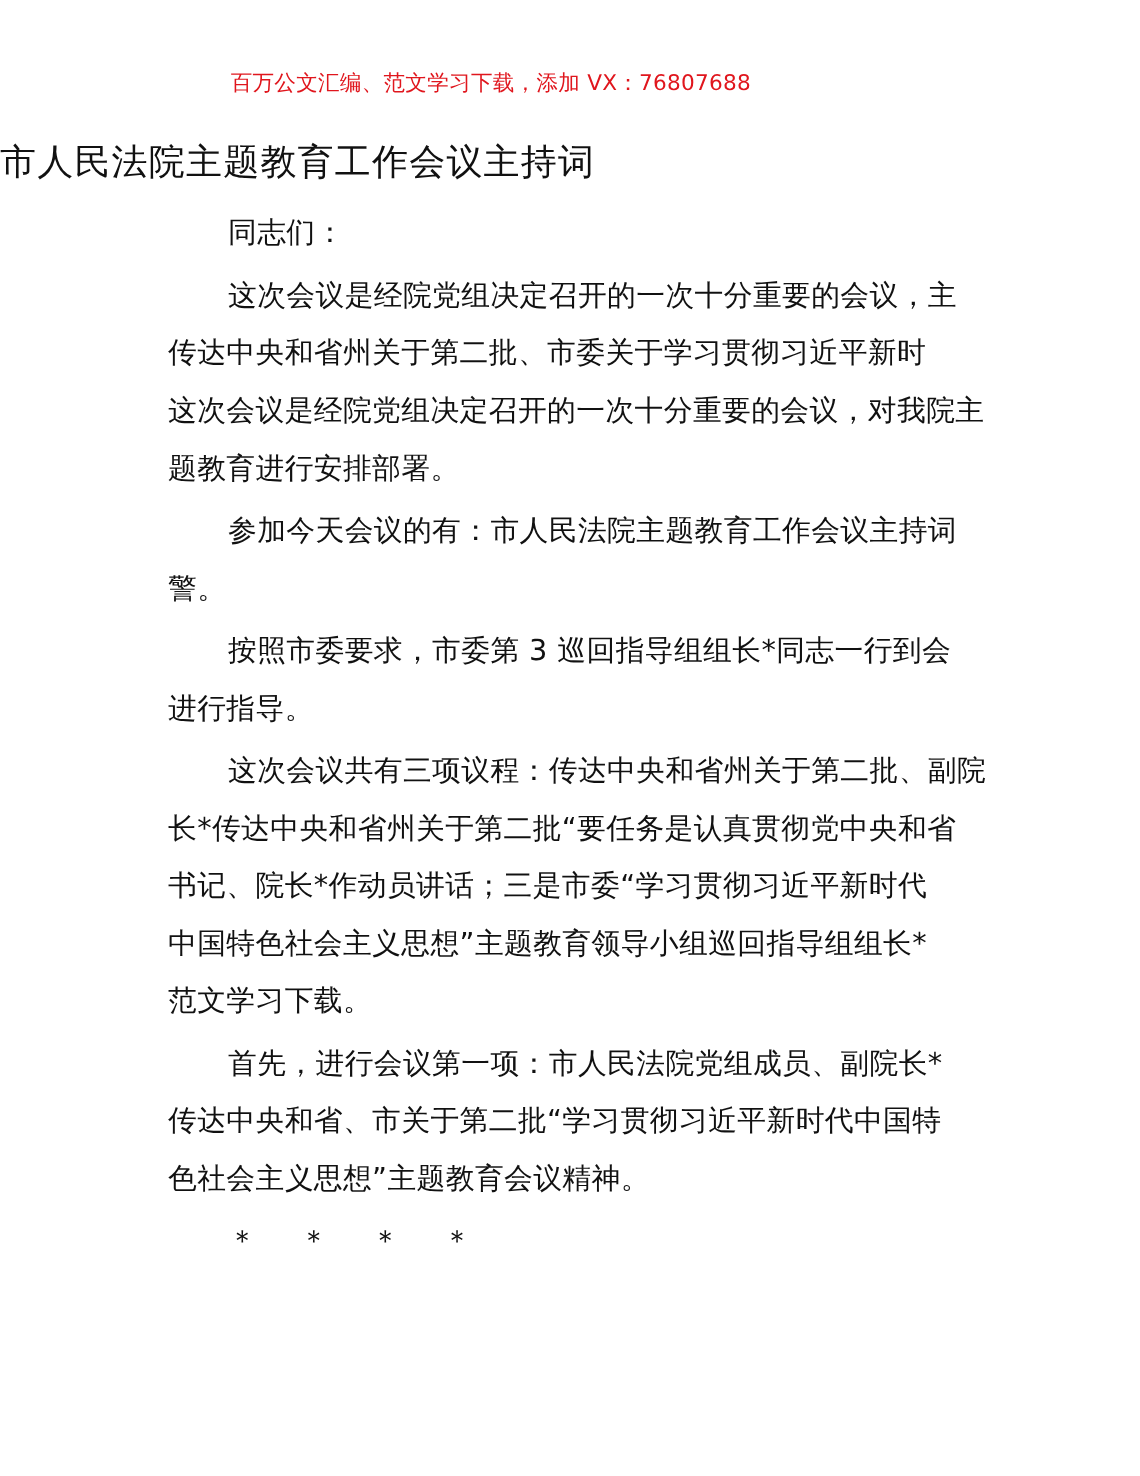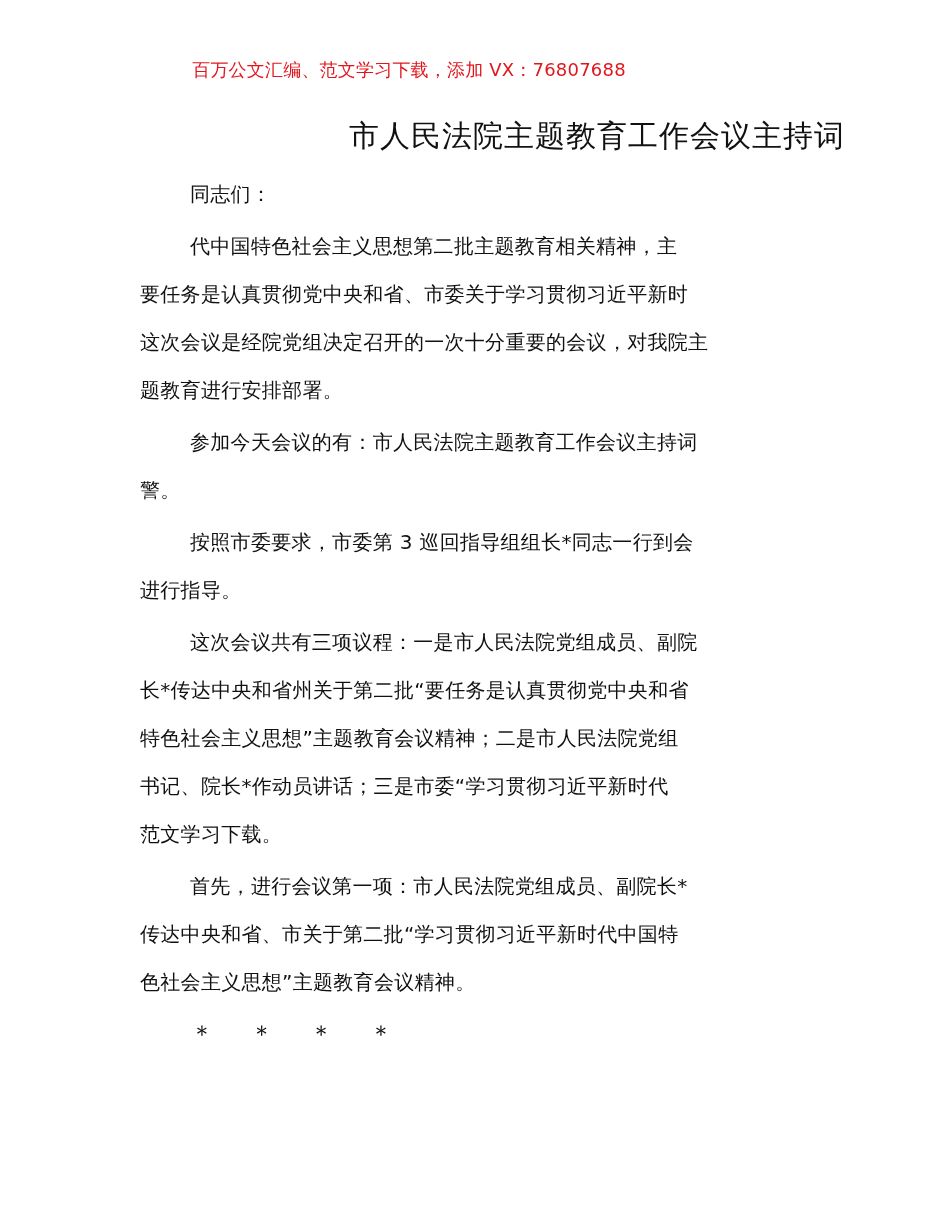--- a/index.html
+++ b/index.html
@@ -8,26 +8,26 @@
       font-family: "DejaVu Sans", "Liberation Sans", sans-serif;
       color: #111111;
     }
     .header-note {
       position: absolute; top: 57px; left: 0; width: 818px;
       text-align: center; font-size: 18px; line-height: 26px;
       color: #e0161d; letter-spacing: 0.2px;
     }
     .doc-title {
       position: absolute; top: 116px; left: 0; width: 845px;
-      text-align: right; font-size: 30px; line-height: 40px;
+      text-align: left; font-size: 30px; line-height: 40px;
       color: #111111; letter-spacing: 1px;
     }
     .body { position: absolute; left: 140px; width: 672px; top: 170px; }
     .line {
-      font-size: 20px; line-height: 48px; height: 48px;
+      font-size: 24px; line-height: 48px; height: 48px;
       white-space: nowrap; letter-spacing: 0.3px;
     }
     .line.first { padding-left: 50px; }
     .para { margin-bottom: 4px; }
     .greet { margin-bottom: 4px; }
     .stars {
       font-size: 24px; line-height: 48px; padding-left: 50px;
       letter-spacing: 14px; margin-top: 2px;
     }
   </style>
@@ -35,41 +35,41 @@
 <body>
 
 <div class="header-note">百万公文汇编、范文学习下载，添加 VX：76807688</div>
 
 <div class="doc-title">市人民法院主题教育工作会议主持词</div>
 
 <div class="body">
   <div class="line greet" style="padding-left:50px;">同志们：</div>
 
   <div class="para">
-    <div class="line first">代中国特色社会主义思想第二批主题教育相关精神，主</div>
-    <div class="line">要任务是认真贯彻党中央和省、市委关于学习贯彻习近平新时</div>
+    <div class="line first">这次会议是经院党组决定召开的一次十分重要的会议，主</div>
+    <div class="line">传达中央和省州关于第二批、市委关于学习贯彻习近平新时</div>
     <div class="line">这次会议是经院党组决定召开的一次十分重要的会议，对我院主</div>
     <div class="line">题教育进行安排部署。</div>
   </div>
 
   <div class="para">
     <div class="line first">参加今天会议的有：市人民法院主题教育工作会议主持词</div>
     <div class="line">警。</div>
   </div>
 
   <div class="para">
     <div class="line first">按照市委要求，市委第 3 巡回指导组组长*同志一行到会</div>
     <div class="line">进行指导。</div>
   </div>
 
   <div class="para">
-    <div class="line first">这次会议共有三项议程：一是市人民法院党组成员、副院</div>
+    <div class="line first">这次会议共有三项议程：传达中央和省州关于第二批、副院</div>
     <div class="line">长*传达中央和省州关于第二批“要任务是认真贯彻党中央和省</div>
-    <div class="line">特色社会主义思想”主题教育会议精神；二是市人民法院党组</div>
     <div class="line">书记、院长*作动员讲话；三是市委“学习贯彻习近平新时代</div>
+    <div class="line">中国特色社会主义思想”主题教育领导小组巡回指导组组长*</div>
     <div class="line">范文学习下载。</div>
   </div>
 
   <div class="para">
     <div class="line first">首先，进行会议第一项：市人民法院党组成员、副院长*</div>
     <div class="line">传达中央和省、市关于第二批“学习贯彻习近平新时代中国特</div>
     <div class="line">色社会主义思想”主题教育会议精神。</div>
   </div>
 
   <div class="stars">＊ ＊ ＊ ＊</div>

